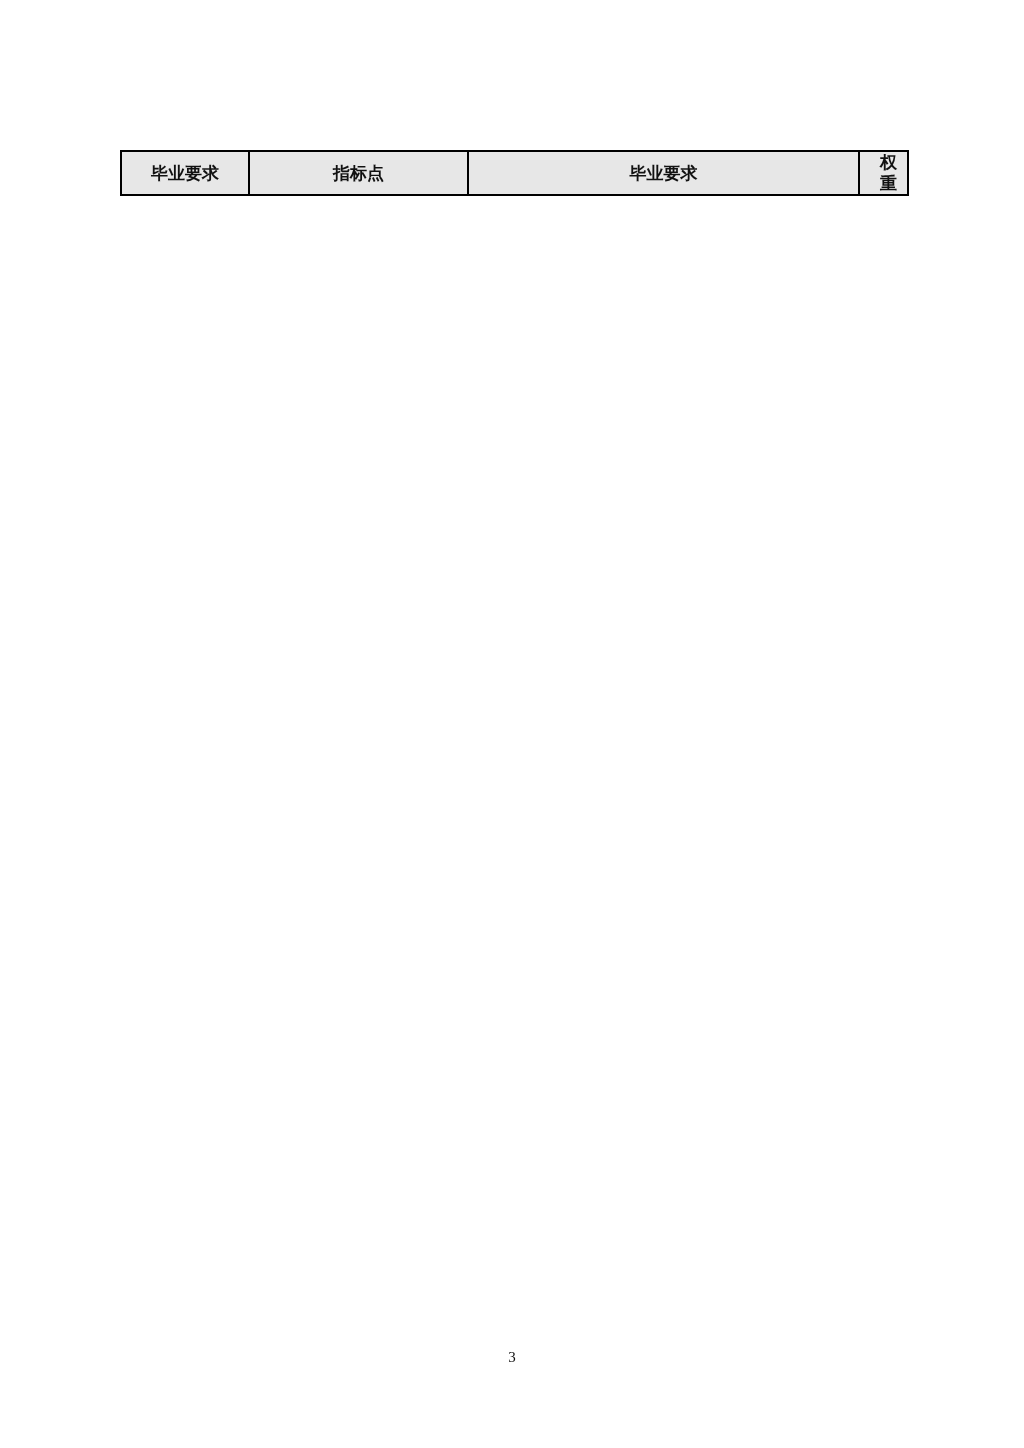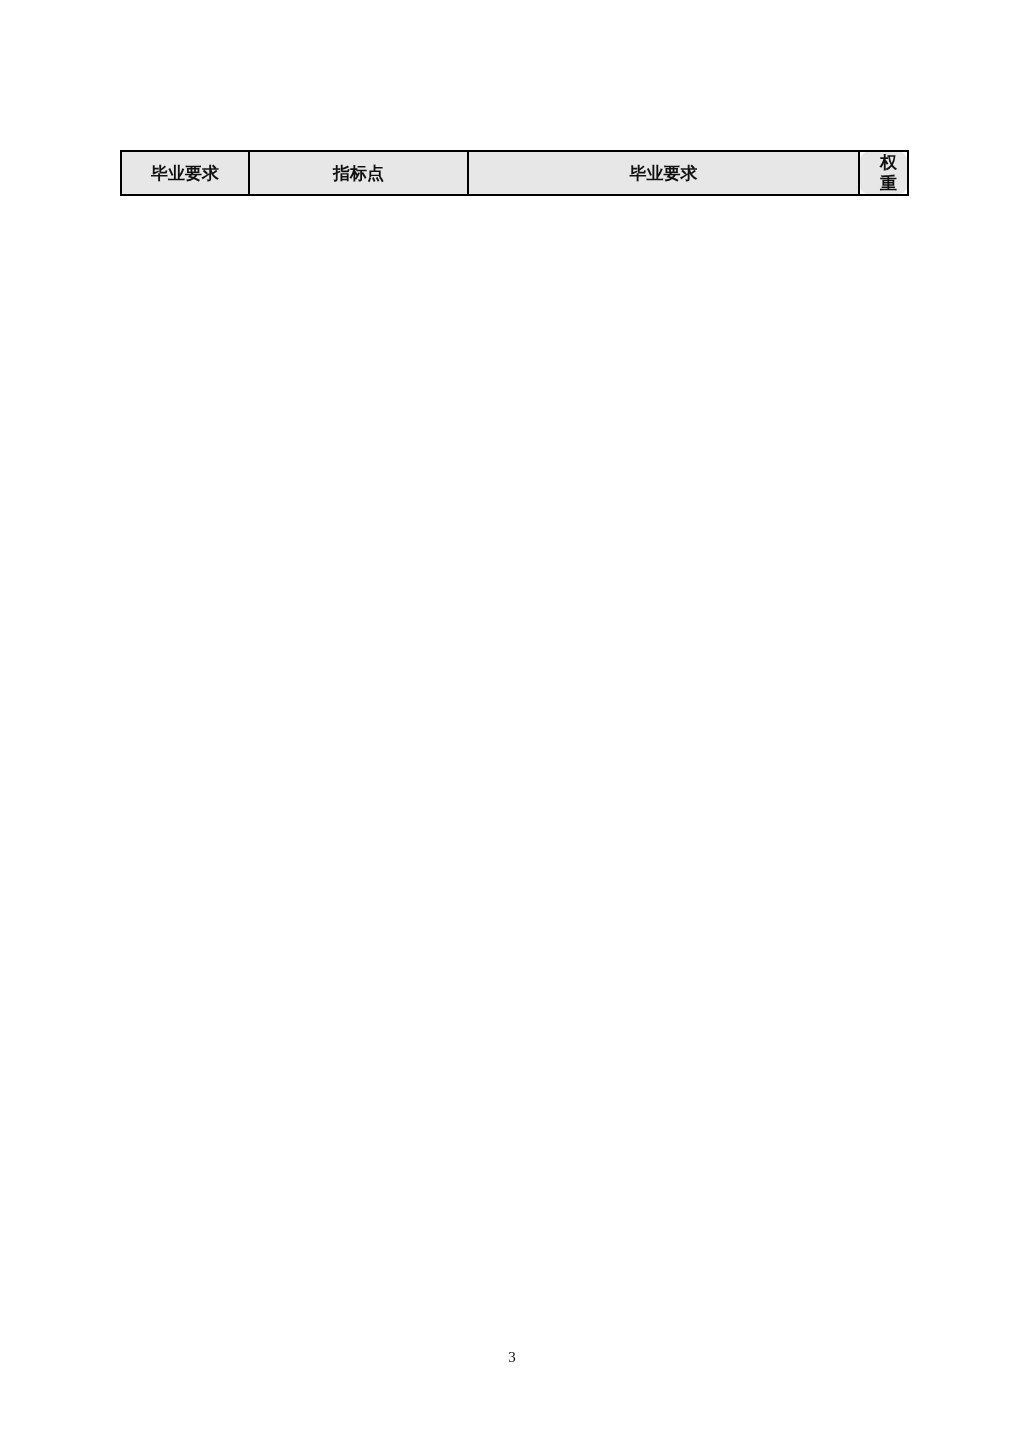--- a/index.html
+++ b/index.html
@@ -10,21 +10,21 @@
   .page{position:absolute;inset:0;background:#ffffff;overflow:hidden;}
   table.doc{
     position:absolute;left:120px;top:150px;width:787px;
     border-collapse:collapse;table-layout:fixed;
   }
   table.doc th,table.doc td{border:2px solid #000;overflow:hidden;}
   table.doc th{
     background:#e7e7e7;font-weight:bold;font-size:17px;line-height:21px;
     height:42px;padding:0 2px;text-align:center;
   }
-  table.doc th.wh{padding:0 20px;word-break:break-all;border-radius:12px;}
+  table.doc th.wh{padding:0 20px;word-break:break-all;}
   .page-number{
     position:absolute;top:1349px;left:0;width:100%;
     text-align:center;font-size:15px;color:#111;
   }
 </style>
 </head>
 <body>
 
 <div class="page">
   <table class="doc">

